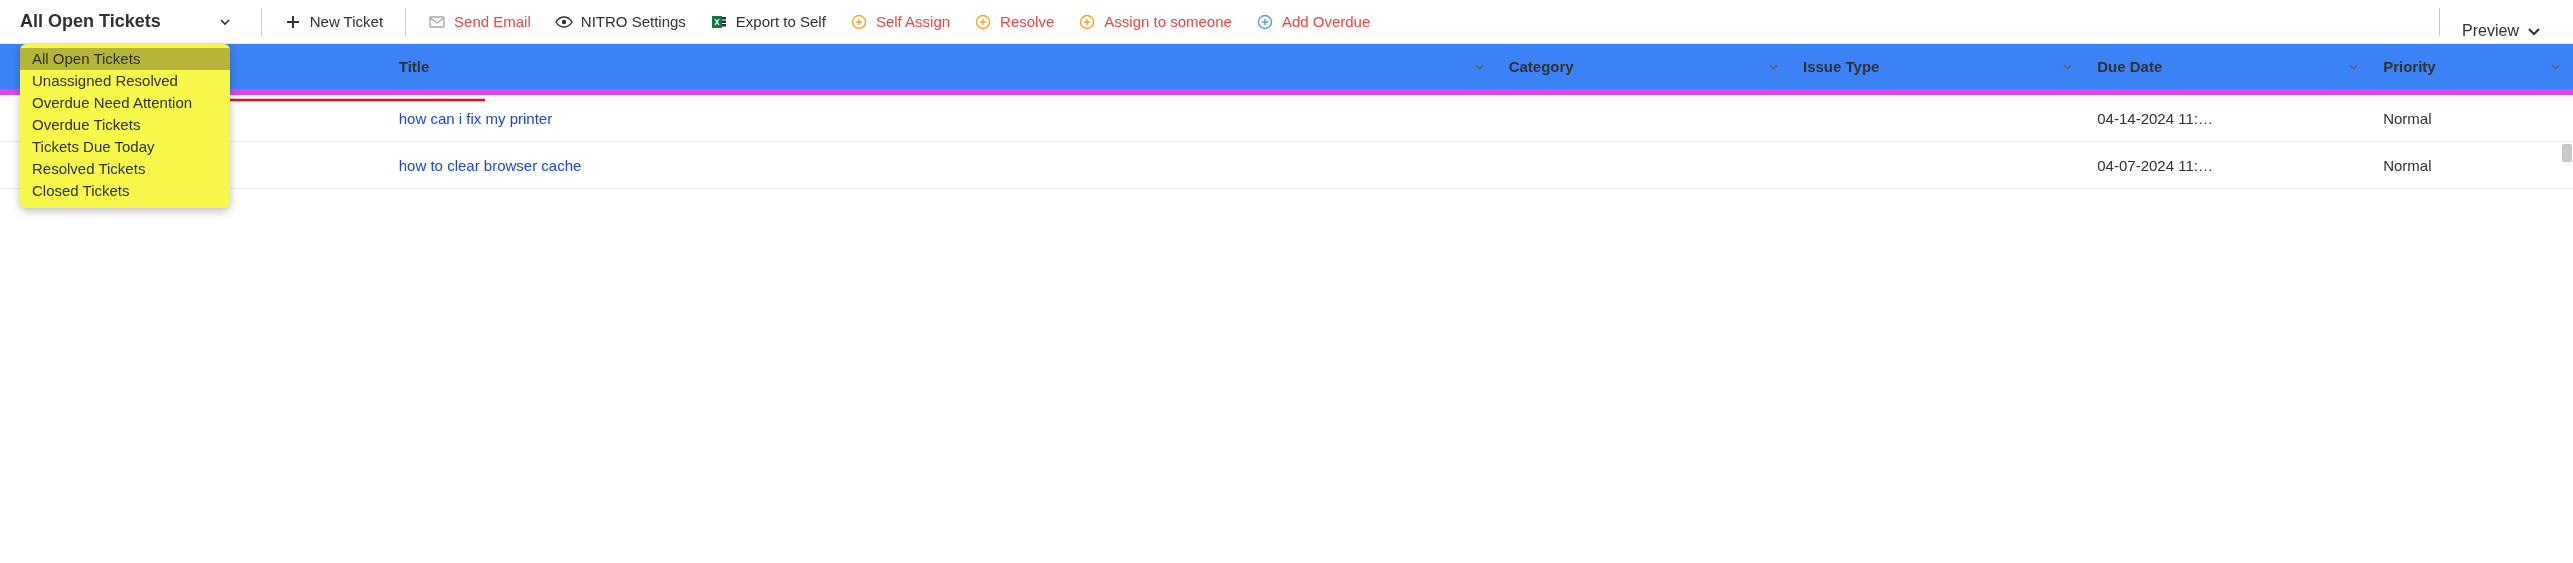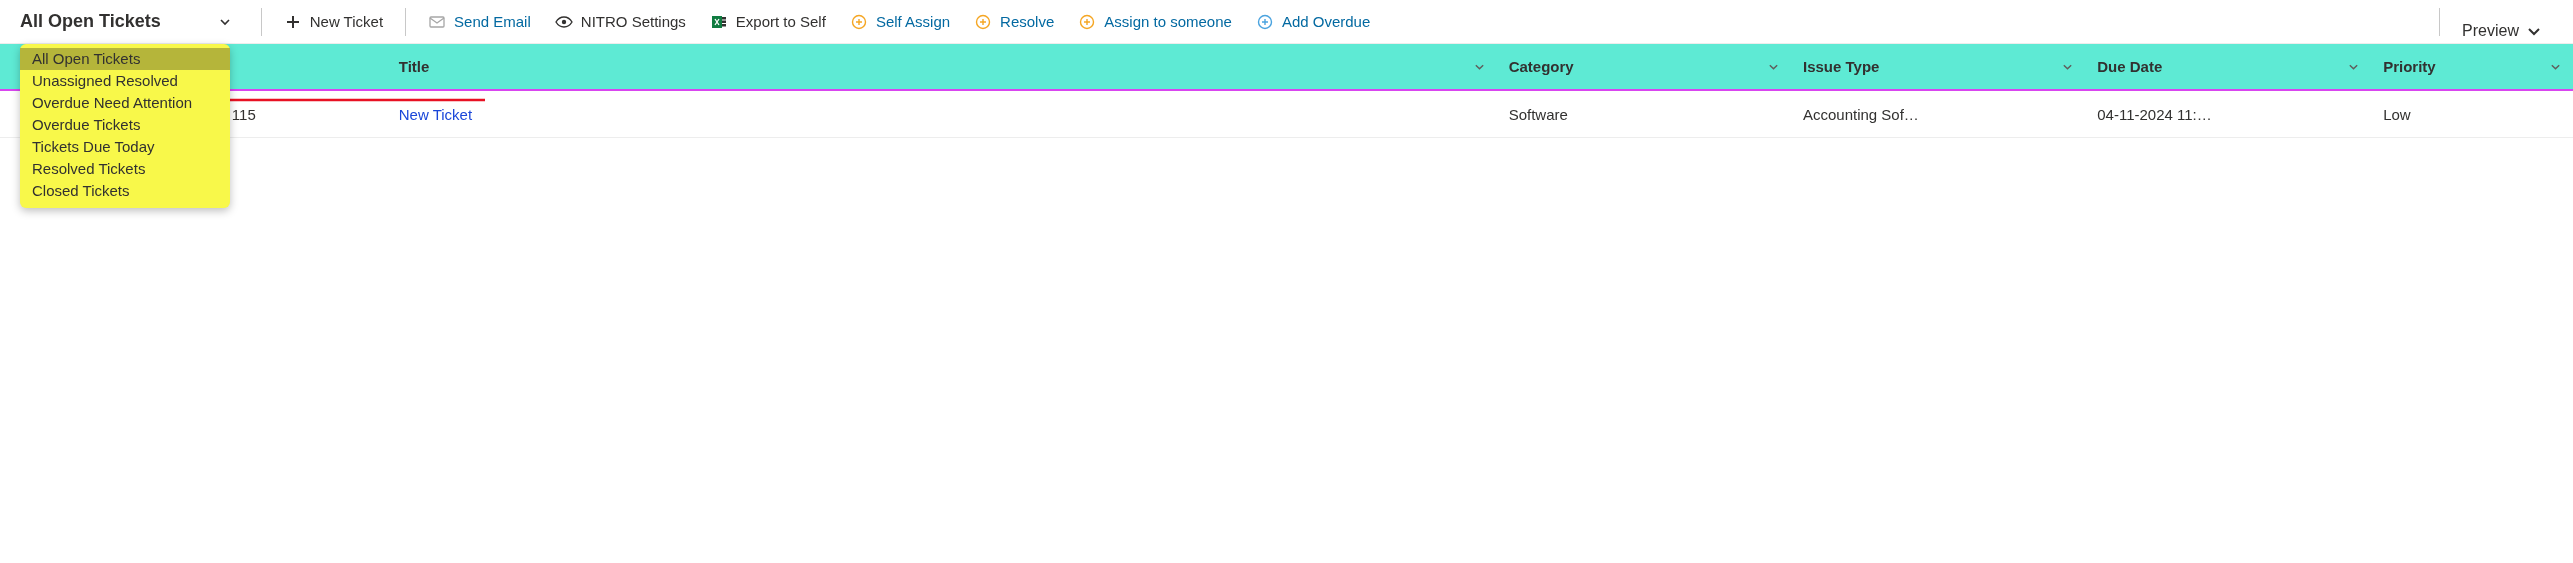--- a/index.html
+++ b/index.html
@@ -42,21 +42,21 @@
   .tbtn {
     display: flex;
     align-items: center;
     gap: 8px;
     padding: 6px 12px;
     cursor: pointer;
     font-size: 15px;
     color: #323130;
     white-space: nowrap;
   }
-  .tbtn.disabled { color: #0369a1; cursor: default; }
+  .tbtn.disabled { color: #ef4444; cursor: default; }
   .tbtn .ic { display: inline-flex; align-items: center; justify-content: center; width: 18px; height: 18px; }
   .spacer { flex: 1; }
   .preview {
     display: flex;
     align-items: center;
     gap: 8px;
     font-size: 16px;
     padding: 6px 12px;
     cursor: pointer;
     margin-top: 19px;
@@ -90,22 +90,22 @@
     pointer-events: none;
   }
 
   .table-wrap { position: relative; }
   table { width: 100%; border-collapse: collapse; table-layout: fixed; }
   thead th {
     text-align: left;
     font-weight: 700;
     font-size: 15px;
     padding: 14px 12px;
-    border-bottom: 2px solid #d946ef;
-    background: #5eead4;
+    border-bottom: 6px solid #d946ef;
+    background: #3b82f6;
     position: relative;
   }
   .col-select { width: 60px; }
   .col-id     { width: 170px; }
   .col-title  { width: 660px; }
   .col-cat    { width: 175px; }
   .col-type   { width: 175px; }
   .col-due    { width: 170px; }
   .col-pri    { width: 120px; }
   .th-chev {
@@ -328,23 +328,34 @@
               </svg>
             </span>
       </th>
     </tr>
   </thead>
   <tbody>
     <tr>
       <td>
             <span class="rowcheck"></span>
           </td>
-      <td class="idcell">115</td>
-      <td class="link">New Ticket</td>
-      <td>Software</td>
-      <td>Accounting Sof…</td>
-      <td>04-11-2024 11:…</td>
-      <td>Low</td>
+      <td class="idcell"></td>
+      <td class="link">how can i fix my printer</td>
+      <td></td>
+      <td></td>
+      <td>04-14-2024 11:…</td>
+      <td>Normal</td>
+    </tr>
+    <tr>
+      <td>
+            <span class="rowcheck"></span>
+          </td>
+      <td class="idcell"></td>
+      <td class="link">how to clear browser cache</td>
+      <td></td>
+      <td></td>
+      <td>04-07-2024 11:…</td>
+      <td>Normal</td>
     </tr>
   </tbody>
 </table>
 <div class="scroll-nub"></div>
 </div>
 
 </body></html>

